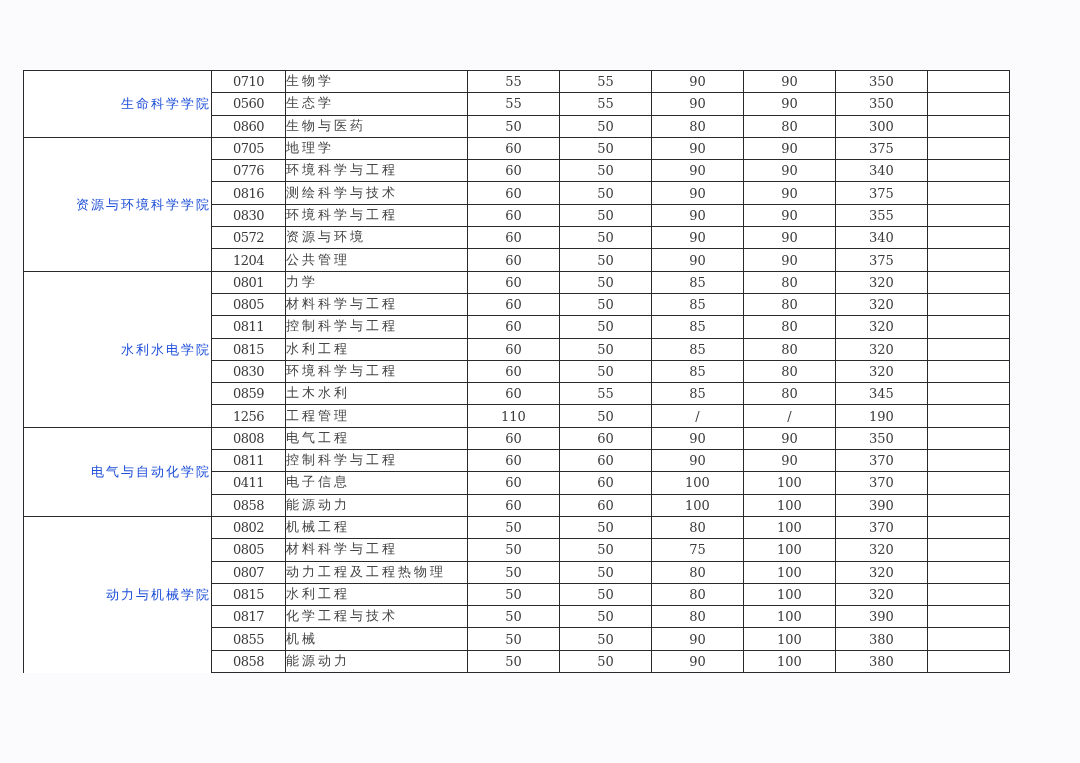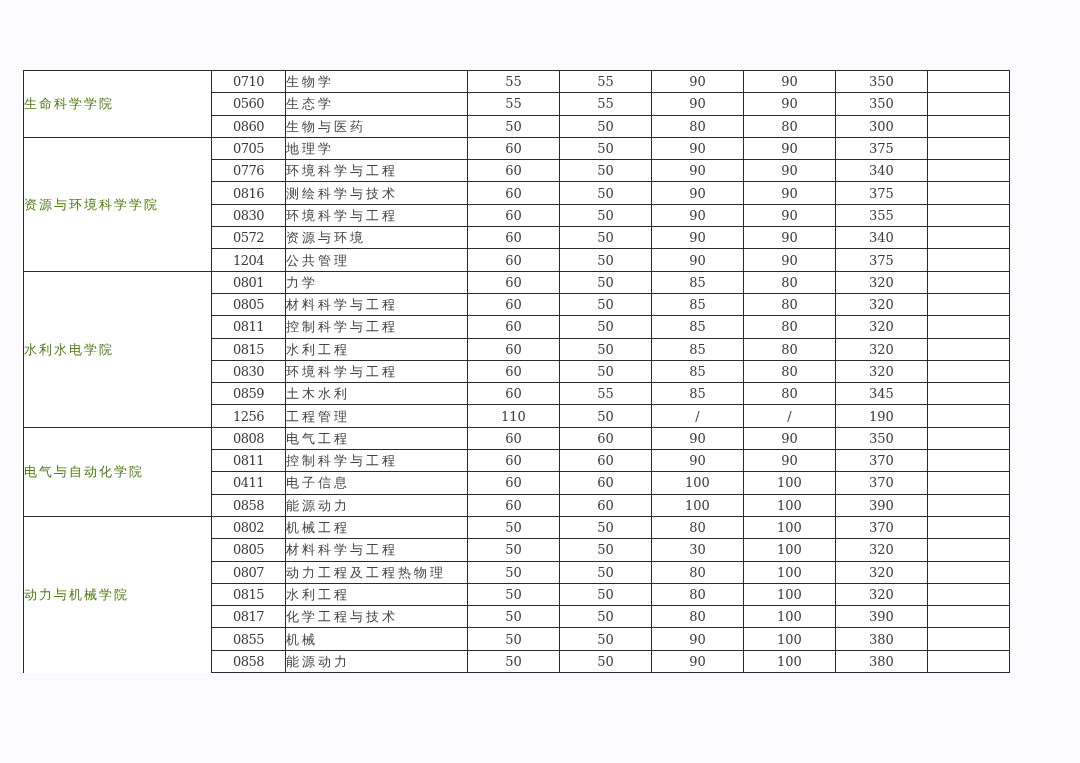--- a/index.html
+++ b/index.html
@@ -19,24 +19,24 @@
   }
   table.scores td {
     border: 1.5px solid #2a2a2a;
     height: 21.3px;
     padding: 0;
     font-size: 13px;
     line-height: 21px;
     white-space: nowrap;
     overflow: hidden;
   }
-  td.college { text-align: left; letter-spacing: 2px; font-size: 13px; color: #4d7c0f; }
+  td.college { text-align: right; letter-spacing: 2px; font-size: 13px; color: #1d4ed8; }
   td.college.open-bottom { border-bottom: none; }
   td.code { padding-left: 3px; letter-spacing: -0.5px; font-size: 13px; text-align: center; }
-  td.name { padding-left: 4px; letter-spacing: 3px; font-size: 12.5px; color: #444; }
+  td.name { padding-left: 4px; letter-spacing: 3px; font-size: 12.5px; color: #444; font-family: Liberation Mono, monospace; }
   td.num { text-align: center; }
   td.blank { }
 </style>
 </head>
 <body>
 
 <div class="page">
   <table class="scores">
     <colgroup>
       <col style="width:188px">
@@ -263,21 +263,21 @@
           <td class="num">80</td>
           <td class="num">100</td>
           <td class="num">370</td>
           <td class="blank"></td>
         </tr>
         <tr>
           <td class="code">0805</td>
           <td class="name">材料科学与工程</td>
           <td class="num">50</td>
           <td class="num">50</td>
-          <td class="num">30</td>
+          <td class="num">75</td>
           <td class="num">100</td>
           <td class="num">320</td>
           <td class="blank"></td>
         </tr>
         <tr>
           <td class="code">0807</td>
           <td class="name">动力工程及工程热物理</td>
           <td class="num">50</td>
           <td class="num">50</td>
           <td class="num">80</td>

